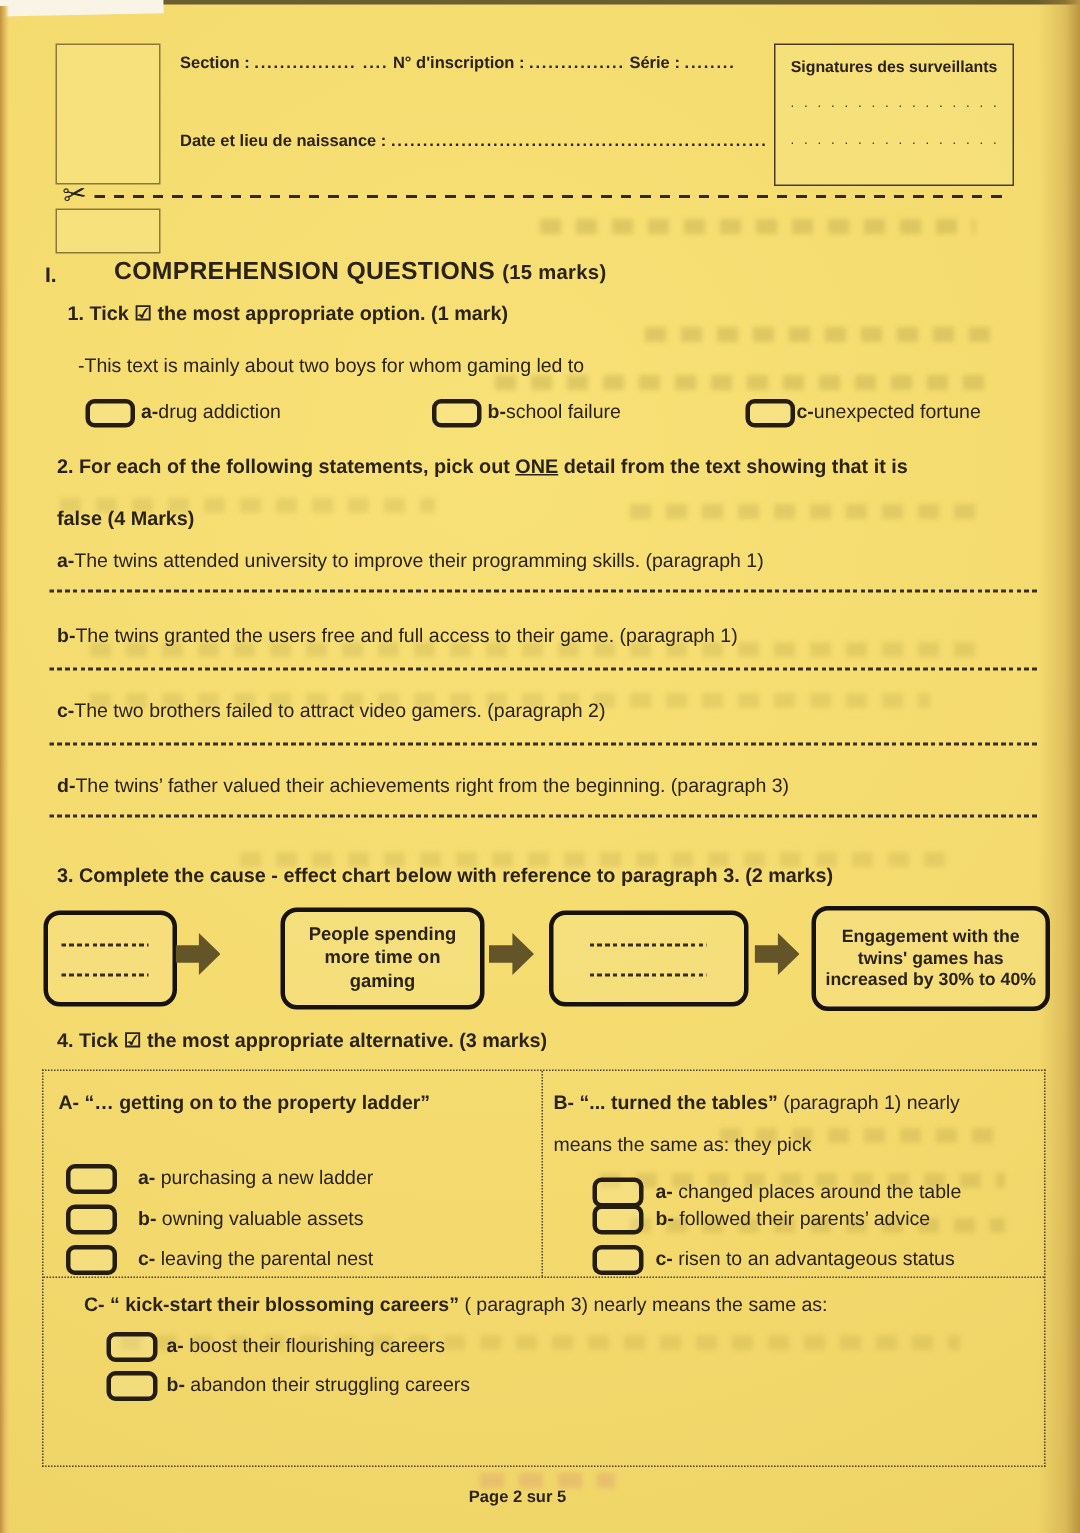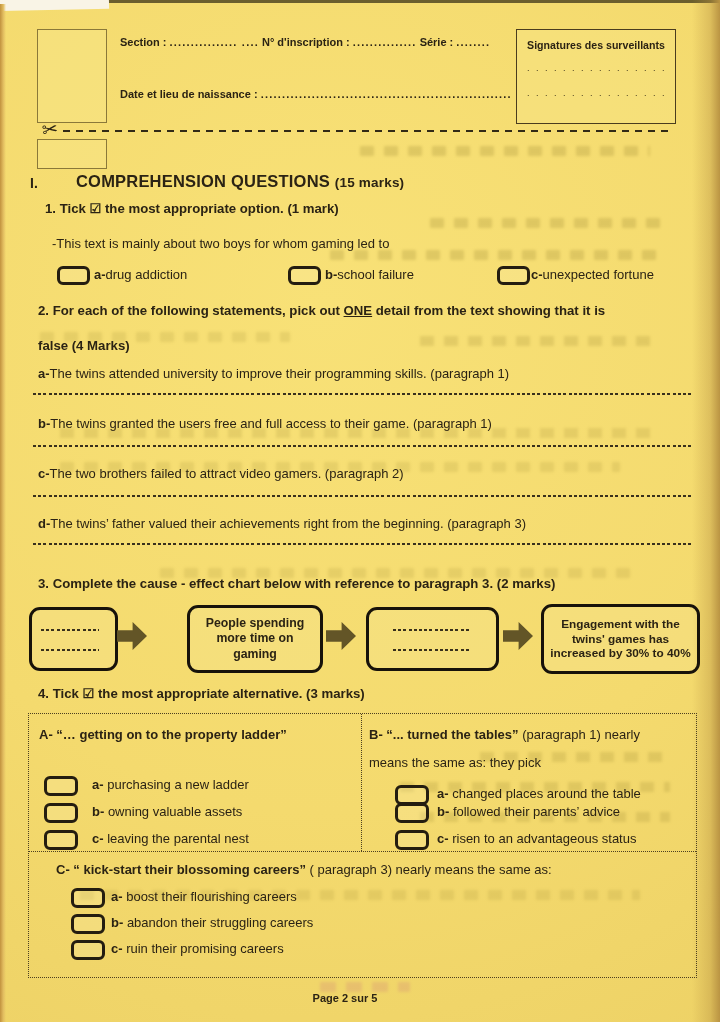--- a/index.html
+++ b/index.html
@@ -205,20 +205,17 @@
       <span class="cb" style="margin-right:8px;"></span><b>c-</b><span> risen to an advantageous status</span>
     </div>
 
     <div class="q4t" style="left:27px;top:148px;"><b>C- “ kick-start their blossoming careers”</b><span> ( paragraph 3) nearly means the same as:</span></div>
     <div class="q4opt" style="left:42px;top:174px;">
       <span class="cb" style="margin-right:6px;"></span><b>a-</b><span>  boost their flourishing careers</span>
     </div>
     <div class="q4opt" style="left:42px;top:200px;">
       <span class="cb" style="margin-right:6px;"></span><b>b-</b><span>  abandon their struggling careers</span>
     </div>
-    <div class="q4opt" style="left:42px;top:226px;">
-      <span class="cb" style="margin-right:6px;"></span><b>c-</b><span>  ruin their promising careers</span>
-    </div>
   </div>
 
   <div class="footer">Page 2 sur 5</div>
 
 </div>
 
 </body></html>

